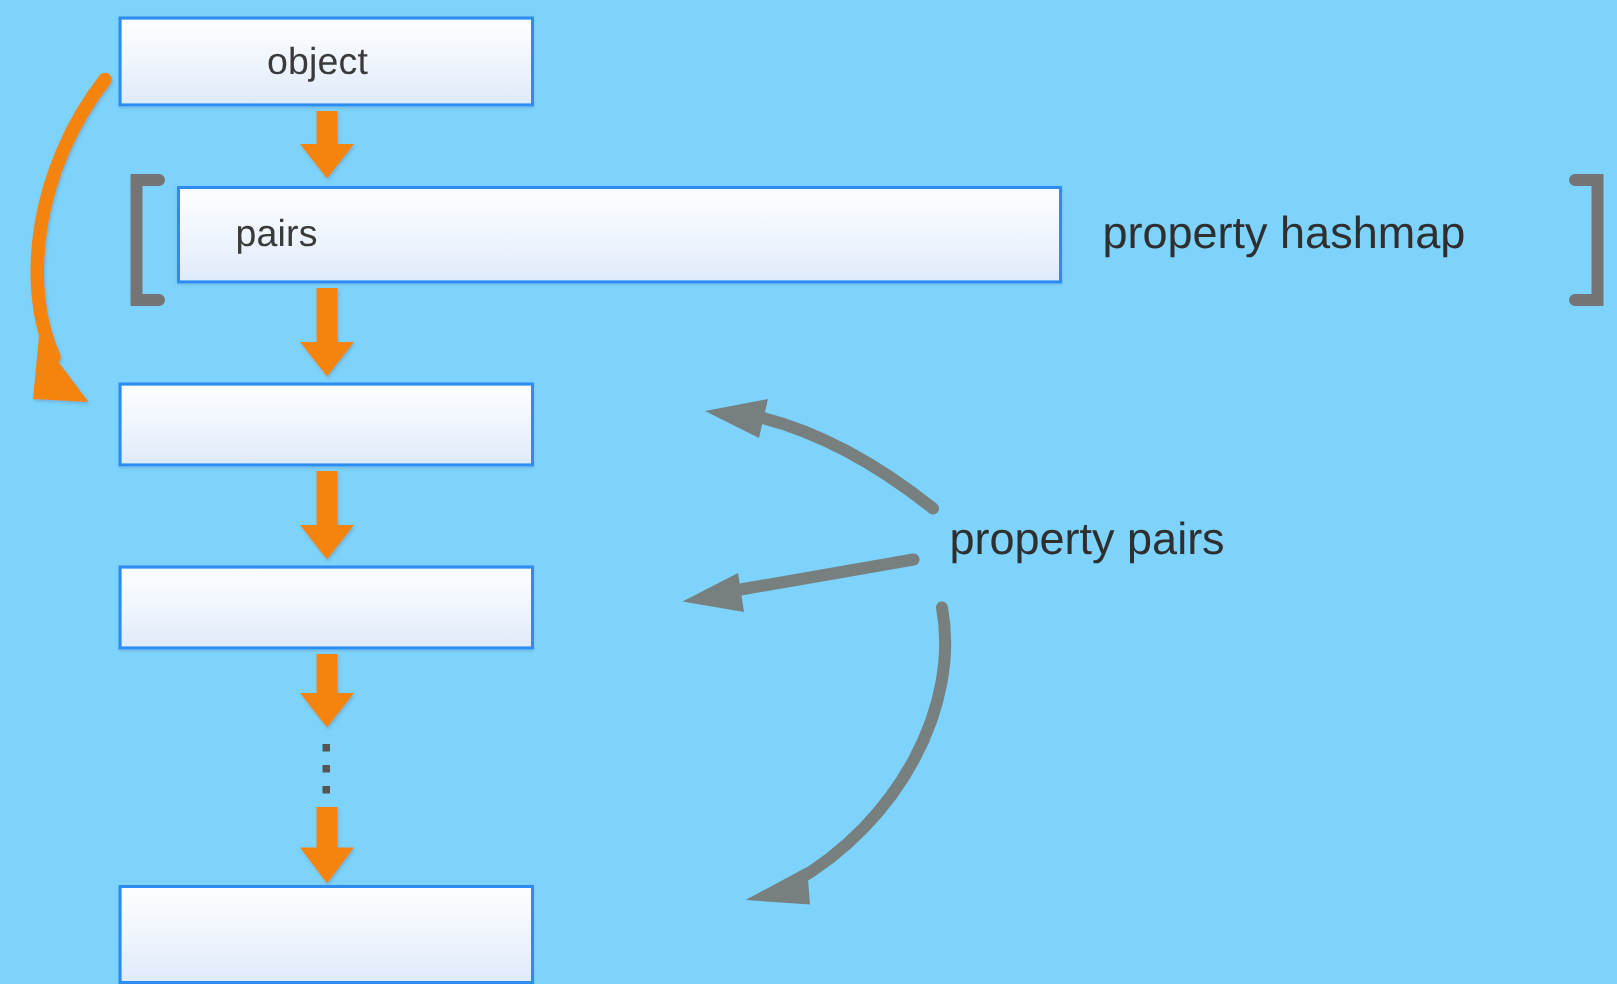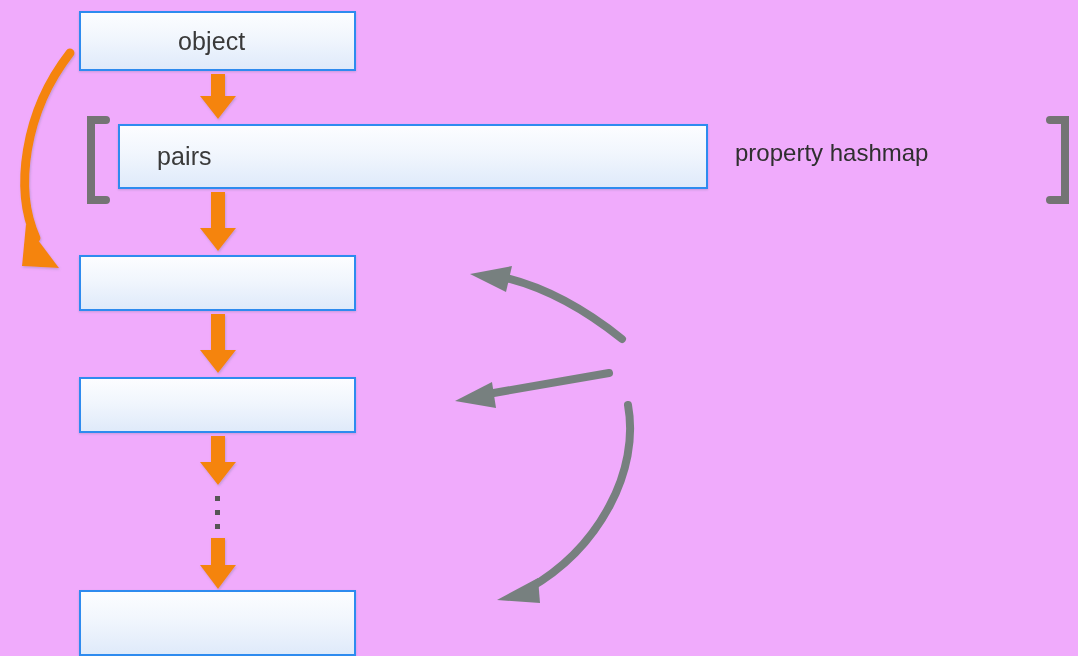--- a/index.html
+++ b/index.html
@@ -9,21 +9,21 @@
     background: #ffffff;
   }
   body {
     font-family: "Liberation Sans", "DejaVu Sans", sans-serif;
     -webkit-font-smoothing: antialiased;
   }
   #canvas {
     position: relative;
     width: 1078px;
     height: 656px;
-    background: #f0abfc;
+    background: #7dd3fc;
     overflow: hidden;
   }
   #vector-layer {
     position: absolute;
     left: 0;
     top: 0;
     width: 1078px;
     height: 656px;
   }
 
@@ -50,21 +50,21 @@
   #pair-box-2   { left: 79px;  top: 377px; width: 277px; height: 56px; }
   #pair-box-3   { left: 79px;  top: 590px; width: 277px; height: 66px; }
 
   #object-label { left: 178px; top: 29px; }
   #header-label { left: 157px; top: 144px; }
 
   
   .free-label {
     position: absolute;
     color: #2f2f2f;
-    font-size: 24px;
+    font-size: 30px;
     line-height: 1;
     white-space: nowrap;
   }
   #hashmap-label { left: 735px; top: 141px; }
   #pairs-label   { left: 633px; top: 345px; }
 </style>
 </head>
 <body>
 
 <div id="canvas">
@@ -151,14 +151,15 @@
   <div class="box" id="pair-box-1"></div>
   <div class="box" id="pair-box-2"></div>
   <div class="box" id="pair-box-3"></div>
 
   <div class="box-label" id="object-label">object</div>
 
   <div class="box-label" id="header-label">pairs</div>
 
   <div class="free-label" id="hashmap-label">property hashmap</div>
 
+  <div class="free-label" id="pairs-label">property pairs</div>
 
 </div>
 
 </body></html>

